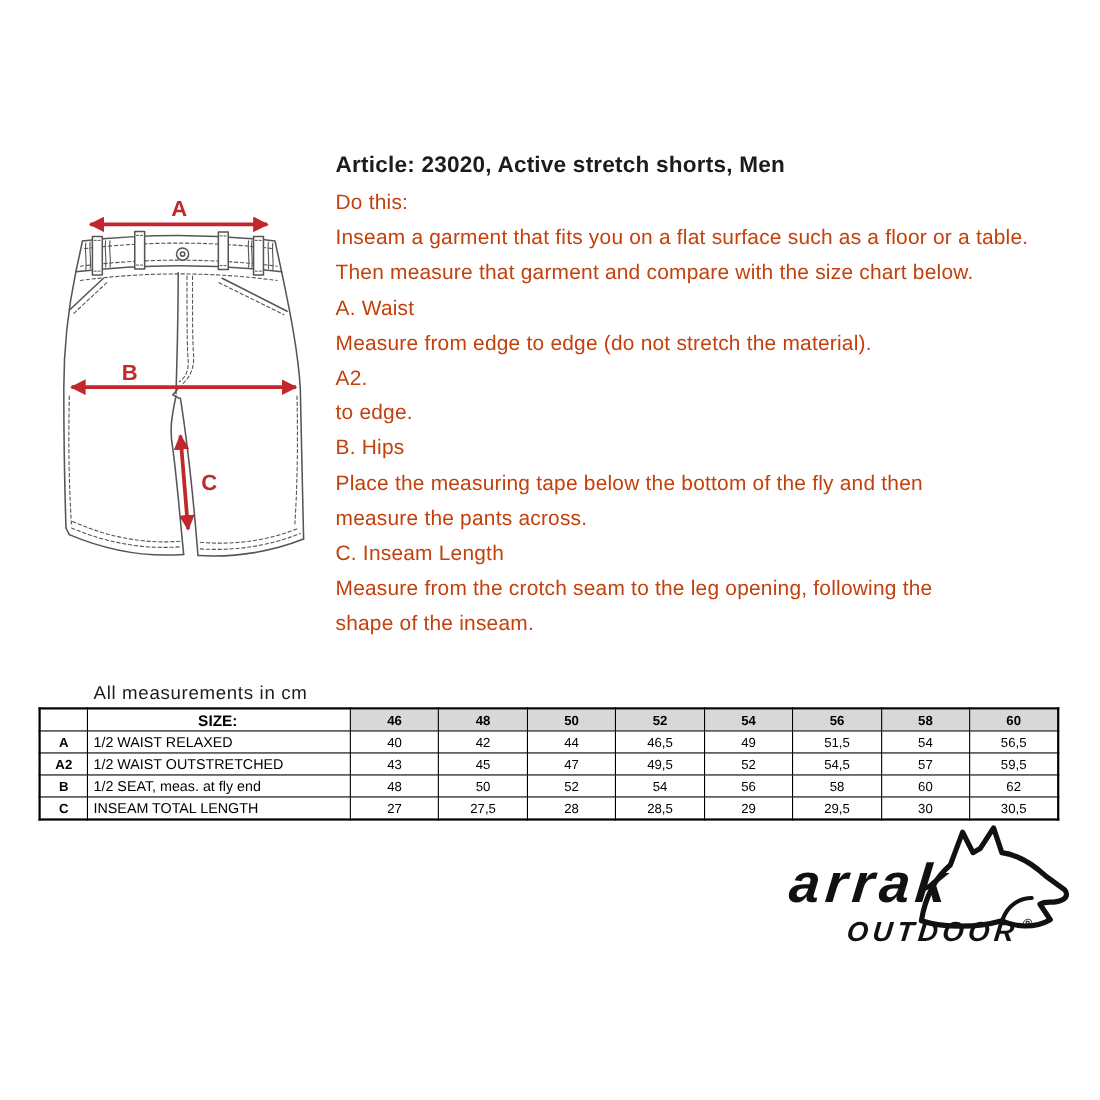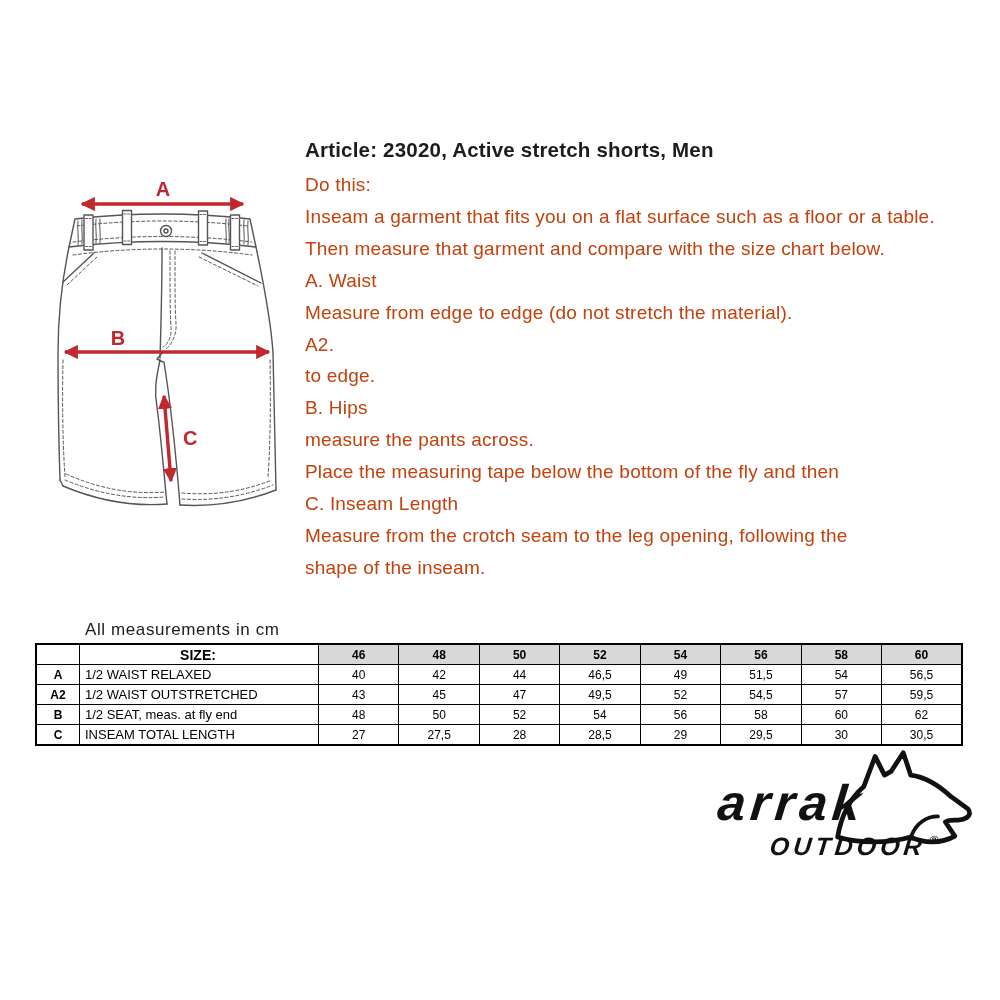--- a/index.html
+++ b/index.html
@@ -131,22 +131,22 @@
 
   <div class="instructions">
       <div class="iline">Do this:</div>
       <div class="iline">Inseam a garment that fits you on a flat surface such as a floor or a table.</div>
       <div class="iline">Then measure that garment and compare with the size chart below.</div>
       <div class="iline">A. Waist</div>
       <div class="iline">Measure from edge to edge (do not stretch the material).</div>
       <div class="iline">A2.</div>
       <div class="iline">to edge.</div>
       <div class="iline">B. Hips</div>
+      <div class="iline">Place the measuring tape below the bottom of the fly and then</div>
       <div class="iline">measure the pants across.</div>
-      <div class="iline">Place the measuring tape below the bottom of the fly and then</div>
       <div class="iline">C. Inseam Length</div>
       <div class="iline">Measure from the crotch seam to the leg opening, following the</div>
       <div class="iline">shape of the inseam.</div>
     </div>
 
   <div class="note">All measurements in cm</div>
   <table class="size-table">
     <thead>
       <tr>
           <th class="c-letter"></th>

